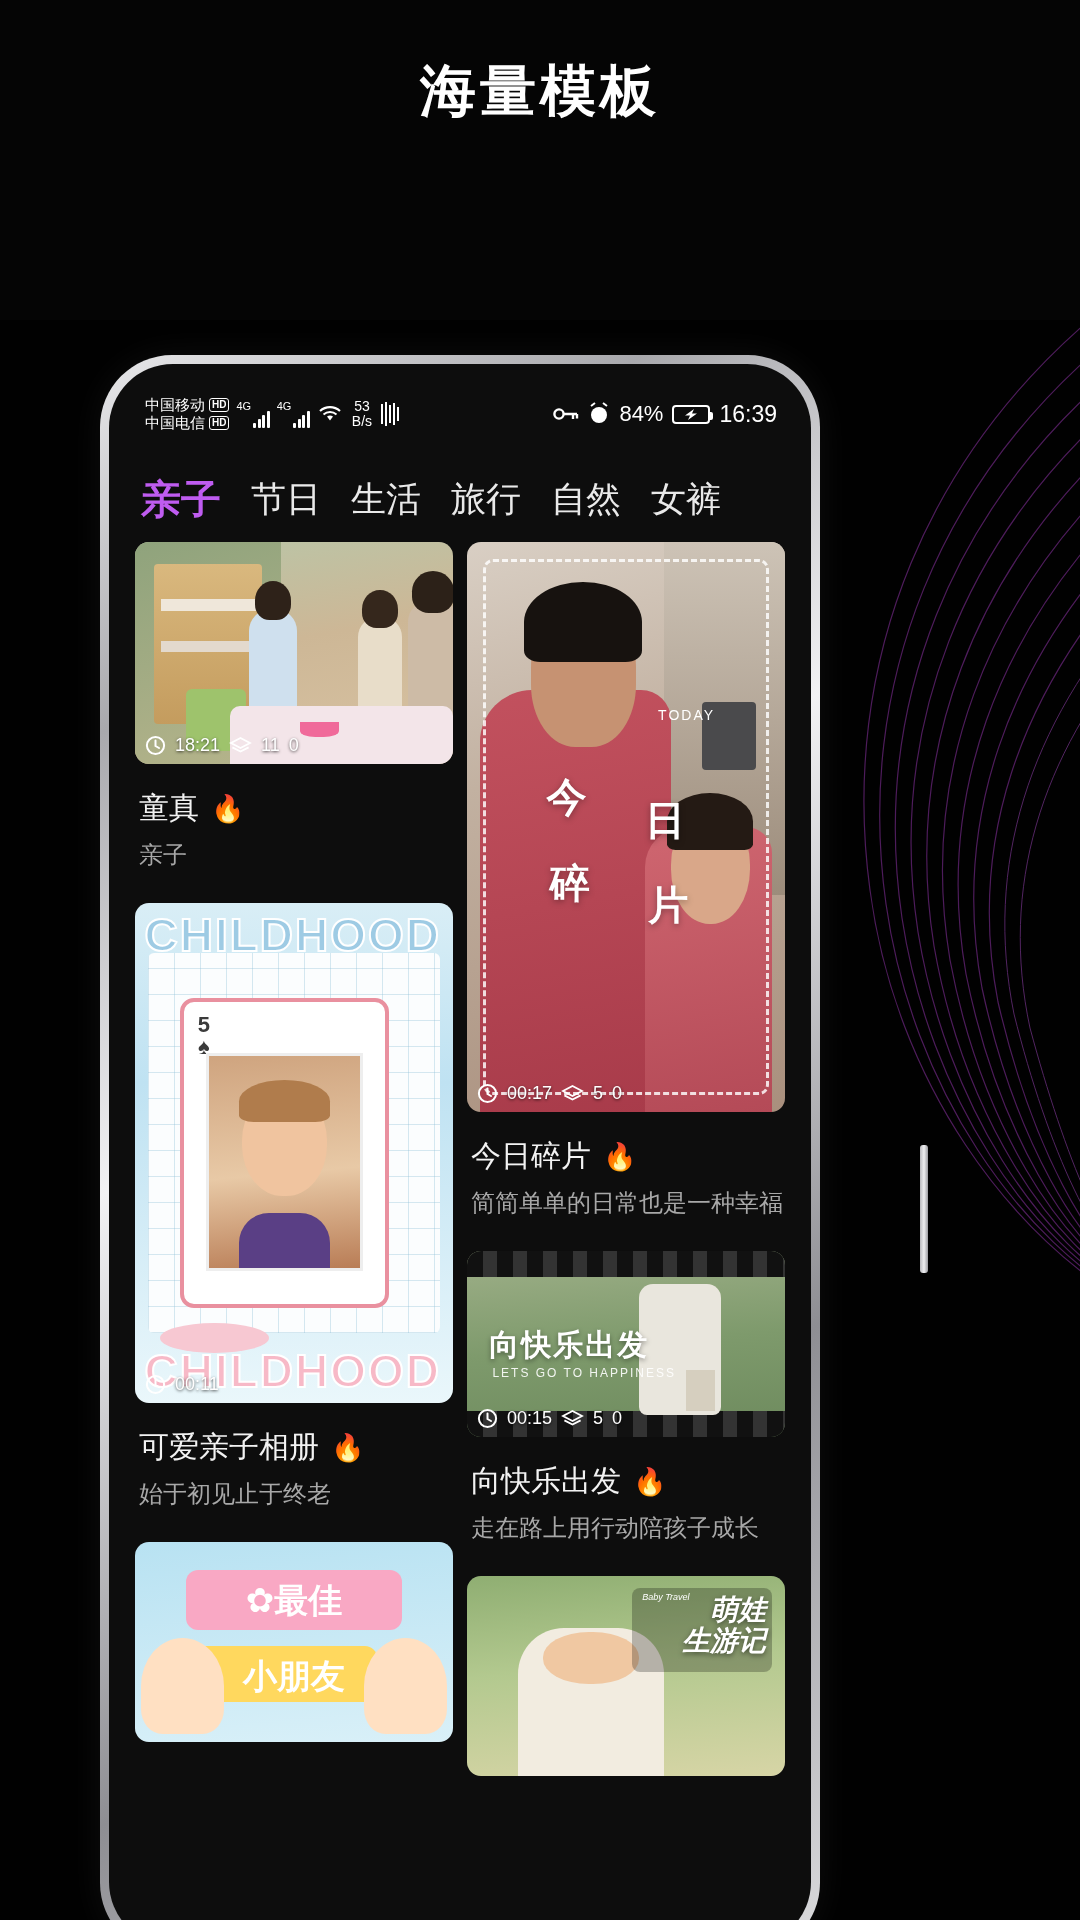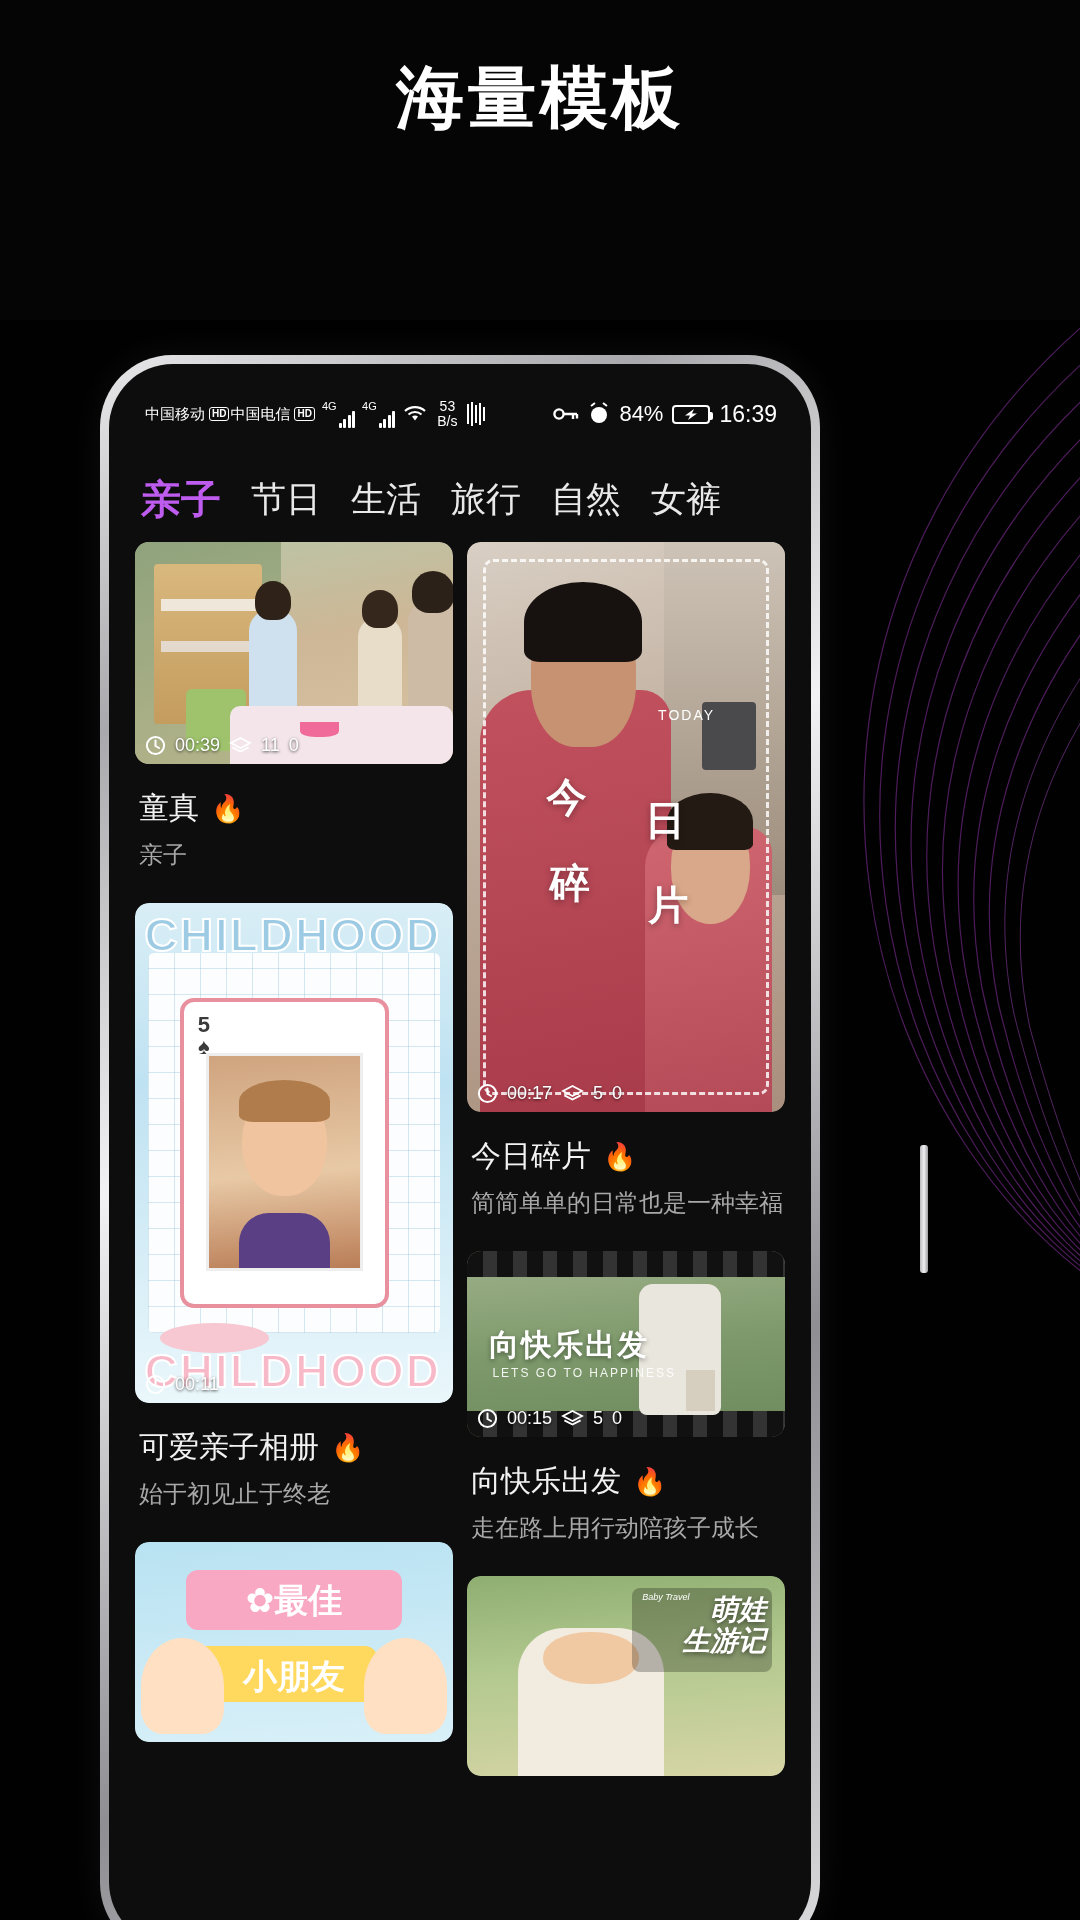--- a/index.html
+++ b/index.html
@@ -9,21 +9,21 @@
   .stage { position:relative; width:1080px; height:1920px; background:#010101; overflow:hidden; }
 
   
   .swoosh { position:absolute; right:-60px; top:240px; width:420px; height:1100px;
     pointer-events:none; opacity:.85; }
 
   
   .headline { position:absolute; top:0; left:0; width:1080px; height:320px;
     background:#050505; }
   .title-main { position:absolute; top:62px; width:1080px; text-align:center;
-    font-size:68px; line-height:1.05; font-weight:bold; color:#ffffff;
+    font-size:56px; line-height:1.05; font-weight:bold; color:#ffffff;
     letter-spacing:4px; }
   .title-sub { position:absolute; top:196px; width:1080px; text-align:center;
     font-size:62px; line-height:1.1; font-weight:bold; color:#ffffff;
     letter-spacing:6px; }
 
   
   .phone { position:absolute; left:100px; top:355px; width:720px; height:1600px;
     border-radius:72px; background:linear-gradient(145deg,#e8e8ea 0%,#a9a9ad 18%,#f2f2f4 40%,#8e8e93 70%,#dcdcde 100%);
     padding:9px; box-shadow:0 0 40px rgba(255,255,255,.06); }
   .phone-inner { position:relative; width:100%; height:100%; border-radius:64px;
@@ -35,21 +35,21 @@
   .btn-mute { left:92px; top:648px; width:8px; height:56px; }
   .btn-vup  { left:92px; top:752px; width:8px; height:96px; }
   .btn-vdn  { left:92px; top:872px; width:8px; height:96px; }
   .btn-pwr  { left:820px; top:790px; width:8px; height:128px; }
 
   
   .statusbar { position:absolute; top:0; left:0; width:100%; height:86px;
     display:flex; align-items:center; justify-content:space-between;
     padding:14px 34px 0 36px; color:#fff; }
   .sb-left { display:flex; align-items:center; gap:7px; }
-  .carriers { display:flex; flex-direction:row; gap:1px; font-size:15px; line-height:1.12; }
+  .carriers { display:flex; flex-direction:column; gap:1px; font-size:15px; line-height:1.12; }
   .carrier-row { display:flex; align-items:center; gap:4px; white-space:nowrap; }
   .hd-badge { display:inline-block; border:1.5px solid #fff; border-radius:3px;
     font-size:10px; font-weight:bold; padding:0px 2px; line-height:12px; }
   .net-group { display:flex; align-items:flex-end; gap:2px; }
   .net-label { font-size:11px; margin-bottom:16px; }
   .bars { display:flex; align-items:flex-end; gap:1.5px; height:19px; }
   .bars i { width:3px; background:#fff; border-radius:1px; display:block; }
   .bars i:nth-child(1){height:5px}.bars i:nth-child(2){height:9px}
   .bars i:nth-child(3){height:13px}.bars i:nth-child(4){height:17px}
   .speed { display:flex; flex-direction:column; align-items:center; font-size:14px;
@@ -79,21 +79,21 @@
   .meta { position:absolute; left:10px; bottom:8px; right:10px;
     display:flex; align-items:center; gap:9px; color:#fff; font-size:18px;
     text-shadow:0 1px 3px rgba(0,0,0,.7); }
   .meta .ic { display:inline-block; }
   .card-title { margin:24px 0 0 4px; font-size:30px; color:#f2f2f2;
     display:flex; align-items:center; gap:12px; }
   .fire { font-size:27px; }
   .card-desc { margin:10px 0 0 4px; font-size:24px; color:#a8a8a8; }
 
   
-  .sc { position:absolute; inset:0;border-radius:13px; }
+  .sc { position:absolute; inset:0; }
 
   
   .s1 { background:linear-gradient(170deg,#b9c6a8 0%,#cdb796 45%,#d8c3a3 100%); }
   .s1 .wall { position:absolute; left:0; top:0; width:46%; height:100%;
     background:linear-gradient(160deg,#8fa37c,#b6b48b); }
   .s1 .shelf { position:absolute; left:6%; top:10%; width:34%; height:72%;
     background:linear-gradient(180deg,#d9b87e,#c49c5e); border-radius:4px; }
   .s1 .shelf:before { content:""; position:absolute; left:6%; top:22%; width:88%;
     height:7%; background:#efe7da; }
   .s1 .shelf:after { content:""; position:absolute; left:6%; top:48%; width:88%;
@@ -339,21 +339,21 @@
                   <div class="k2"></div>
                   <div class="k3"></div>
                 <div class="table"></div>
                   <div class="bowl"></div>
               </div>
               <div class="meta">
                 <svg class="ic" width="21" height="21" viewBox="0 0 21 21">
                   <circle cx="10.5" cy="10.5" r="8.6" stroke="#fff" stroke-width="2" fill="none"></circle>
                   <path d="M10.5 5.5 V11 L14 13" stroke="#fff" stroke-width="2" fill="none" stroke-linecap="round"></path>
                 </svg>
-                <span>00:39</span>
+                <span>18:21</span>
                 <svg class="ic" width="23" height="20" viewBox="0 0 23 20">
                   <path d="M11.5 2 L21 7 L11.5 12 L2 7 Z" stroke="#fff" stroke-width="1.8" fill="none"></path>
                   <path d="M3.4 11.4 L11.5 15.6 L19.6 11.4" stroke="#fff" stroke-width="1.8" fill="none"></path>
                 </svg>
                 <span>11</span>
                 <span>0</span>
               </div>
             </div>
             <div class="card-title">
               <span>童真</span>

